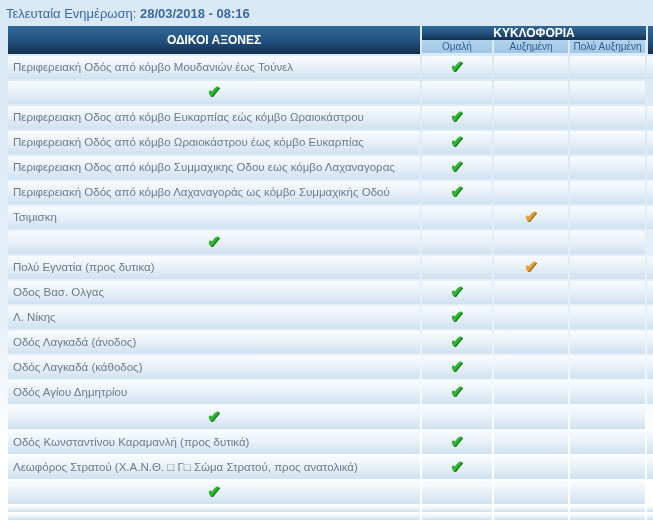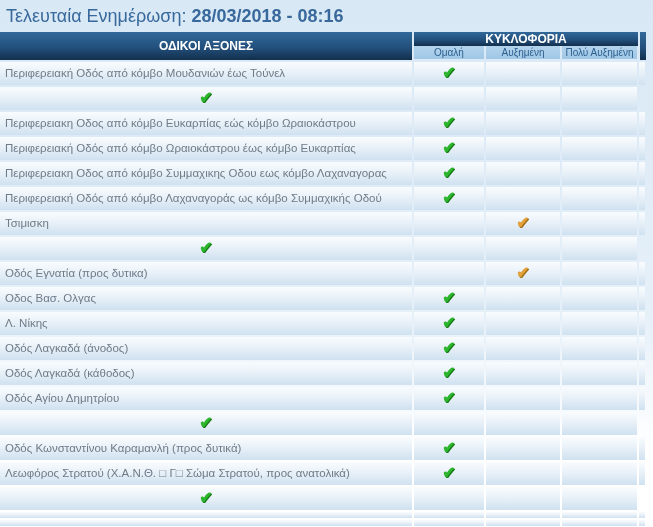--- a/index.html
+++ b/index.html
@@ -4,27 +4,28 @@
 <style>
   html, body { margin: 0; padding: 0; }
   body {
     width: 653px; height: 527px;
     font-family: "Liberation Sans", sans-serif;
     background: linear-gradient(180deg, #d8e8f5 0%, #e6f0f9 60%, #ffffff 85%);
     overflow: hidden;
   }
   .last-update {
     padding: 6px 0 5px 6px;
-    font-size: 18px;
+    font-size: 13px;
     color: #39699c;
     white-space: nowrap;
   }
   .last-update b { font-weight: bold; }
 
   .traffic-table {
+    margin-left: 8px;
     width: 645px;
   }
   .grid-row {
     display: grid;
     grid-template-columns: 412px 70px 74px 75px 6px;
     column-gap: 2px;
   }
   
   .thead {
     display: grid;
@@ -190,21 +191,21 @@
       </div>
       <div class="grid-row row">
         <div class="cell status-cell">
           <span class="check normal">✔</span>
         </div>
         <div class="cell status-cell"></div>
         <div class="cell status-cell"></div>
         <div class="cell"></div>
       </div>
       <div class="grid-row row">
-        <div class="cell name-cell">Οδός Εγνατία (προς δυτικα)</div>
+        <div class="cell name-cell">Πολύ Εγνατία (προς δυτικα)</div>
         <div class="cell status-cell"></div>
         <div class="cell status-cell">
           <span class="check increased">✔</span>
         </div>
         <div class="cell status-cell"></div>
         <div class="cell"></div>
       </div>
       <div class="grid-row row">
         <div class="cell name-cell">Οδος Βασ. Ολγας</div>
         <div class="cell status-cell">

